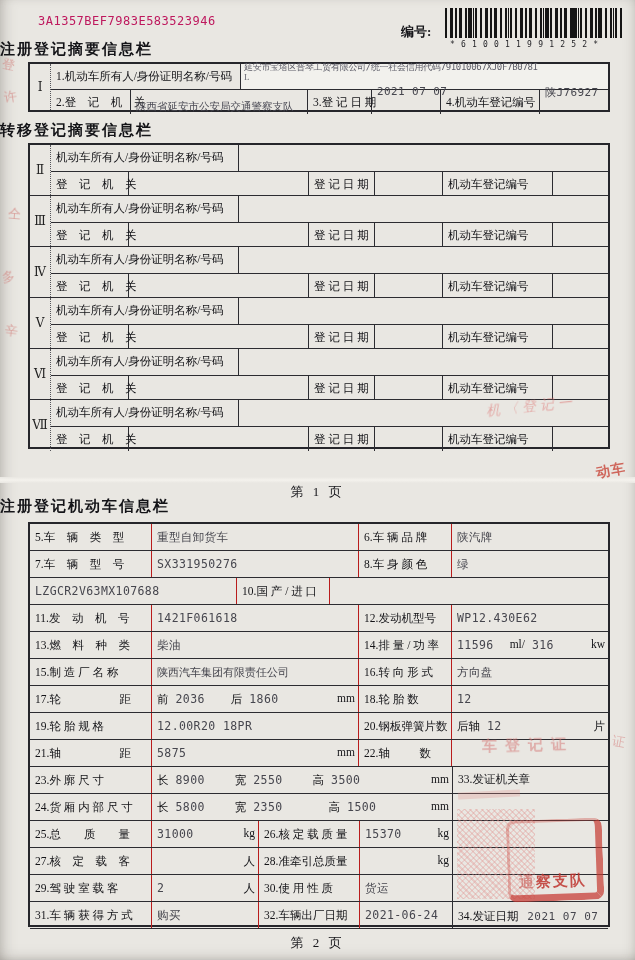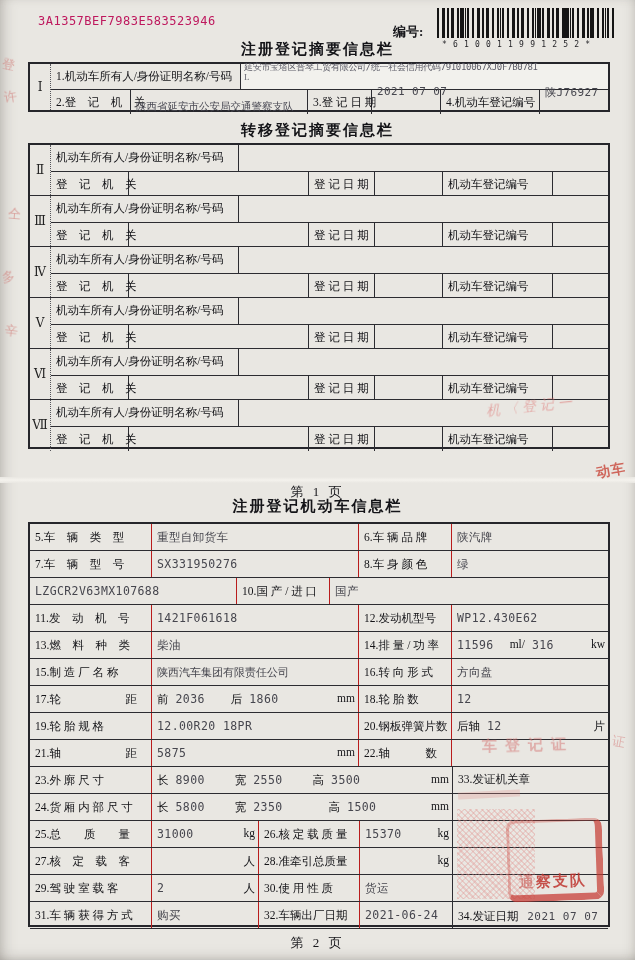--- a/index.html
+++ b/index.html
@@ -7,29 +7,29 @@
     position:relative;width:635px;height:960px;margin:0 auto;
     background:#e9e7e2;overflow:hidden;
     font-family:"Liberation Serif","DejaVu Serif",serif;color:#17171b;
     box-shadow:inset 10px 0 16px -10px rgba(90,85,78,.45),
                inset -8px 0 14px -10px rgba(90,85,78,.35),
                inset 0 -10px 16px -12px rgba(90,85,78,.4);
   }
   
   .serial{position:absolute;left:38px;top:14px;font-family:"DejaVu Sans Mono",monospace;
     font-size:12px;color:#be185d;letter-spacing:.5px;}
-  .enc{position:absolute;right:20px;top:8px;width:178px;}
+  .enc{position:absolute;right:12px;top:8px;width:178px;}
   .enc-label{position:absolute;left:-44px;top:15px;font-size:13px;font-weight:bold;}
   .barcode{height:30px;background:
       repeating-linear-gradient(90deg,#151515 0 2px,transparent 2px 5px),
       repeating-linear-gradient(90deg,#151515 0 1px,transparent 1px 7px),
       repeating-linear-gradient(90deg,transparent 0 23px,#151515 23px 26px);}
   .barnum{font-family:"DejaVu Sans Mono",monospace;font-size:8px;letter-spacing:6.2px;
     color:#242428;margin-top:2px;padding-left:5px;white-space:nowrap;}
-  .title{position:absolute;left:0;width:100%;text-align:center;font-weight:bold;
+  .title{position:absolute;left:0;width:100%;font-weight:bold;
     font-size:15px;letter-spacing:2px;color:#141418;}
   #title-reg{top:40px;} #title-transfer{top:121px;} #title-vehicle{top:497px;}
   .pagefoot{position:absolute;left:0;width:100%;text-align:center;font-size:13px;letter-spacing:3px;}
   #foot1{top:455px;margin-top:28px;} #foot2{top:934px;}
   .crease{position:absolute;left:0;top:477px;width:100%;height:6px;
     background:linear-gradient(#e9e7e2,#f4f2ed 50%,#e9e7e2);}
   
   .tbl{position:absolute;left:28px;width:582px;border:2px solid #26262b;box-sizing:border-box;}
   .numcol{position:absolute;left:0;top:0;bottom:0;width:20px;border-right:1px dotted #55555a;
     display:flex;align-items:center;justify-content:center;font-size:12px;color:#222;}
@@ -60,21 +60,21 @@
   
   #tbl-veh{top:522px;height:405px;}
   .p2row{display:flex;height:27px;box-sizing:border-box;border-bottom:1px solid #2c2c31;}
   .p2row:last-child{border-bottom:none;}
   .c{box-sizing:border-box;border-right:1px solid #b91c1c;padding:6px 3px 0 5px;
      font-size:11.5px;white-space:nowrap;}
   .cl1{width:122px;} .cv1{width:207px;} .cl2{width:93px;} .cv2{flex:1;border-right:none;}
   .lzone .cv1b{width:107px;} .lzone .cl2b{width:101px;} .lzone .cv2b{width:92px;border-right:none;}
   .lzone{width:422px;display:flex;}
   .wide{width:300px;border-right:none;}
-  .jl{display:flex;justify-content:space-between;padding-right:14px;gap:16px;}
+  .jl{display:flex;justify-content:space-between;padding-right:20px;gap:16px;}
   .dim{display:flex;align-items:flex-start;}
   .dim .u{margin-left:auto;font-family:"Liberation Serif",serif;font-size:11.5px;color:#141418;letter-spacing:0;}
   .dim .pre{font-family:"Liberation Serif",serif;font-size:11.5px;color:#141418;letter-spacing:0;margin-right:7px;}
   .dim .num{margin-right:16px;}
   .issue-col{position:absolute;right:0;top:243px;width:156px;height:162px;box-sizing:border-box;
     border-left:1px solid #2c2c31;}
   .issue-label{padding:5px 0 0 5px;font-size:11.5px;}
   .issue-date{position:absolute;left:5px;bottom:5px;font-size:11.5px;white-space:nowrap;}
   .issue-date .val{margin-left:6px;letter-spacing:.5px;}
   
@@ -271,21 +271,20 @@
     <div class="p2row">
       <div class="c cl1 lbl">7.车　辆　型　号</div>
       <div class="c cv1 val">SX331950276</div>
       <div class="c cl2 lbl">8.车 身 颜 色</div>
       <div class="c cv2 val">绿</div>
     </div>
 
     <div class="p2row">
       <div class="c cv1 val">LZGCR2V63MX107688</div>
       <div class="c cl2 lbl">10.国 产 / 进 口</div>
-      <div class="c cv2 val">国产</div>
     </div>
 
     <div class="p2row">
       <div class="c cl1 lbl">11.发　动　机　号</div>
       <div class="c cv1 val">1421F061618</div>
       <div class="c cl2 lbl">12.发动机型号</div>
       <div class="c cv2 val">WP12.430E62</div>
     </div>
 
     <div class="p2row">

